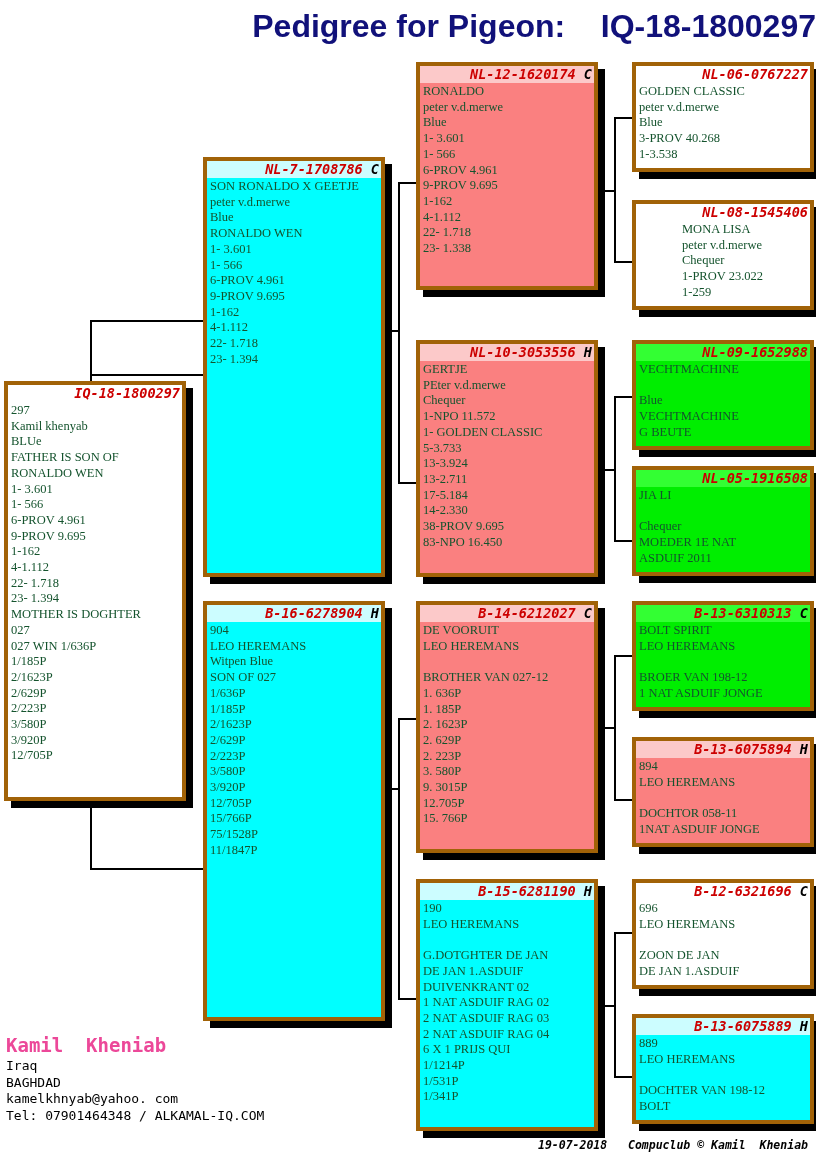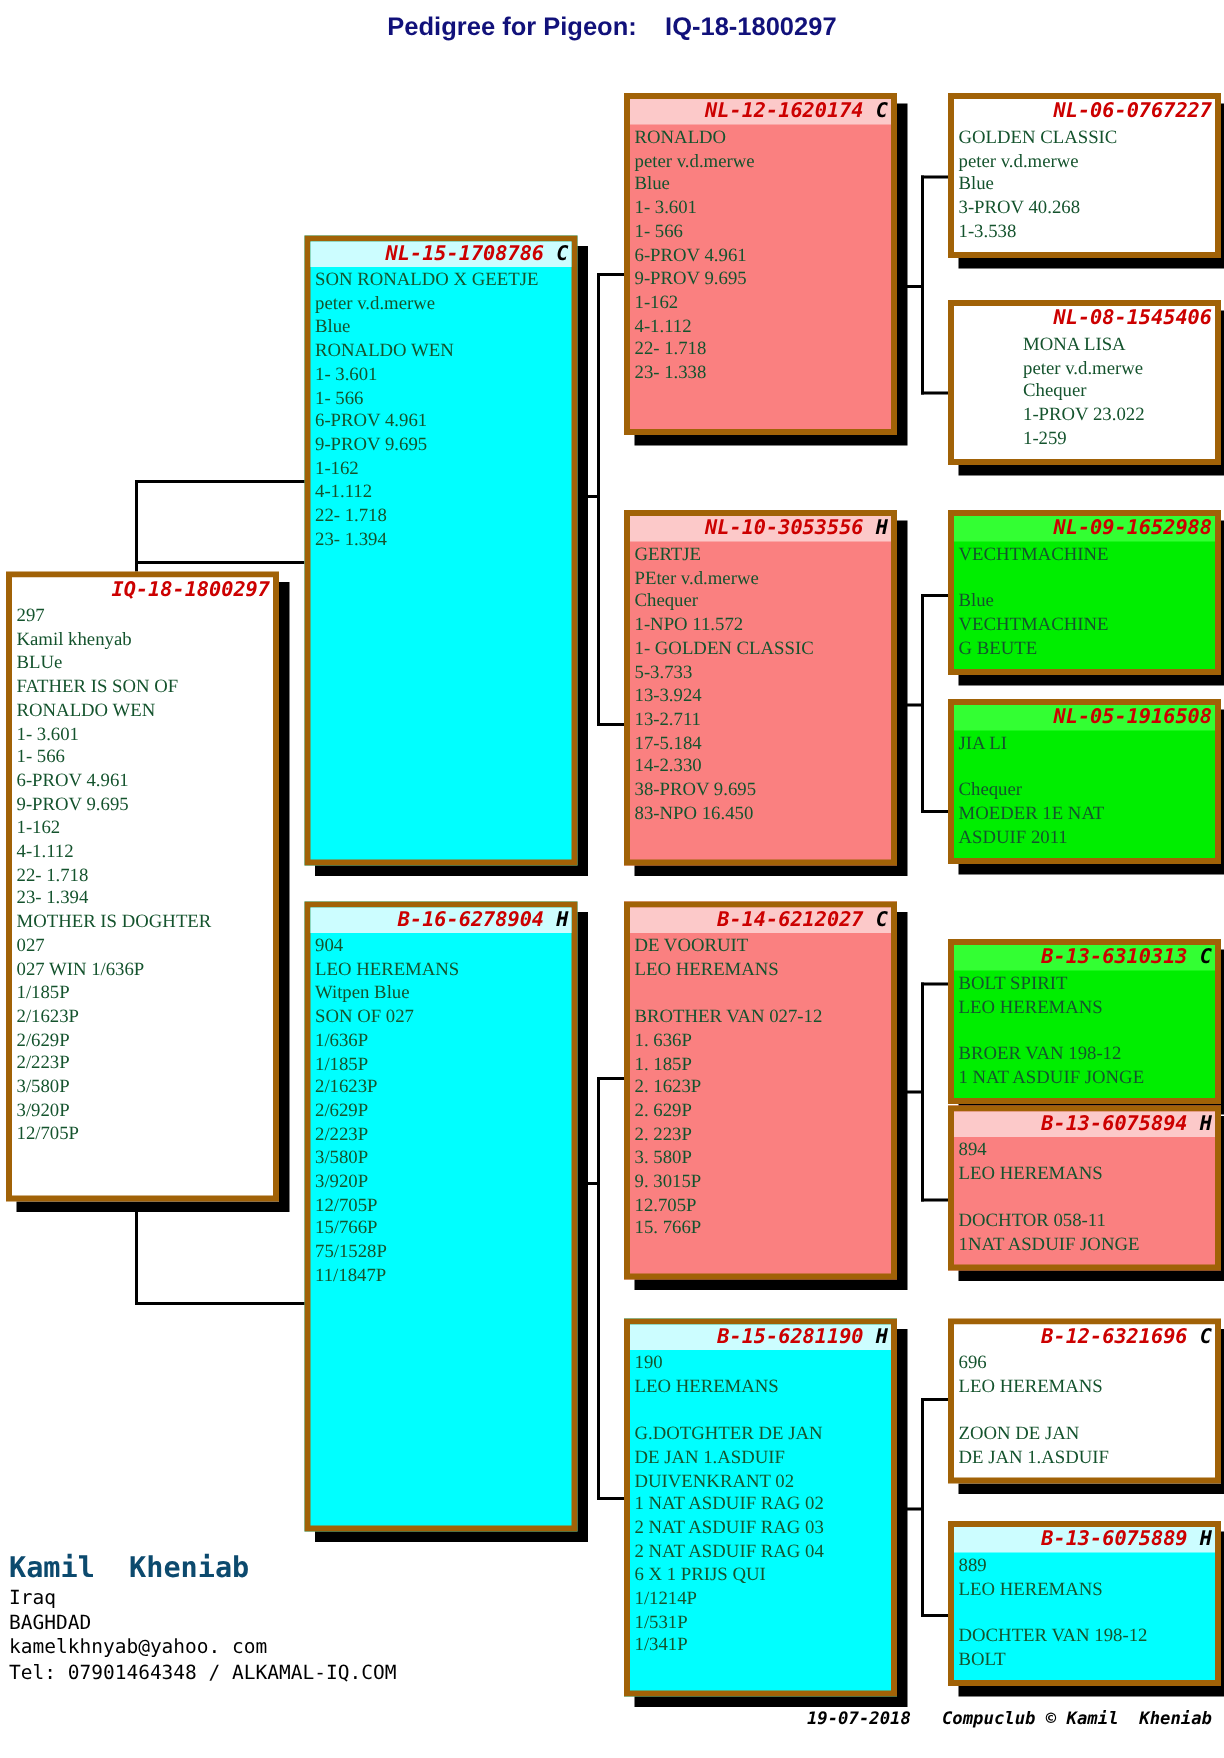--- a/index.html
+++ b/index.html
@@ -10,23 +10,23 @@
     width: 816px; height: 1172px;
     position: relative;
     overflow: hidden;
     font-family: "DejaVu Sans Mono", "Liberation Mono", monospace;
   }
 
   
   #title {
     position: absolute;
     left: 0; top: 8px; width: 816px;
-    text-align: center;
+    text-align: right;
     font-family: "Liberation Sans", sans-serif;
-    font-size: 17px;
+    font-size: 32px;
     font-weight: bold;
     color: #11117a;
     letter-spacing: 0px;
     white-space: pre;
   }
 
   
   .pbox {
     position: absolute;
     box-sizing: border-box;
@@ -82,21 +82,21 @@
   .ln.h { height: 2px; }
   .ln.v { width: 2px; }
 
   
   #owner-name {
     position: absolute;
     left: 6px; top: 1034px;
     font-family: "DejaVu Sans Mono", "Liberation Mono", monospace;
     font-size: 19px;
     font-weight: bold;
-    color: #0c4a6e;
+    color: #ec4899;
     white-space: pre;
   }
   #owner-lines {
     position: absolute;
     left: 6px; top: 1058px;
     font-family: "DejaVu Sans Mono", "Liberation Mono", monospace;
     font-size: 13px;
     line-height: 16.5px;
     color: #000000;
     white-space: pre;
@@ -174,21 +174,21 @@
 1/185P
 2/1623P
 2/629P
 2/223P
 3/580P
 3/920P
 12/705P</div>
 </div>
 
 <div class="pbox c-cyan" style="left:203px; top:157px; width:182px; height:420px;">
-  <div class="hdr"><span>NL-15-1708786</span> <span class="sx">C</span></div>
+  <div class="hdr"><span>NL-7-1708786</span> <span class="sx">C</span></div>
   <div class="body">SON RONALDO X GEETJE
 peter v.d.merwe
 Blue
 RONALDO WEN
 1- 3.601
 1- 566
 6-PROV 4.961
 9-PROV 9.695
 1-162
 4-1.112
@@ -309,21 +309,21 @@
 
 <div class="pbox c-green" style="left:632px; top:466px; width:182px; height:110px;">
   <div class="hdr"><span>NL-05-1916508</span><span class="sx"></span></div>
   <div class="body">JIA LI
 
 Chequer
 MOEDER 1E NAT
 ASDUIF 2011</div>
 </div>
 
-<div class="pbox c-green" style="left:632px; top:601px; width:182px; height:110px;margin-top:25px;">
+<div class="pbox c-green" style="left:632px; top:601px; width:182px; height:110px;">
   <div class="hdr"><span>B-13-6310313</span> <span class="sx">C</span></div>
   <div class="body">BOLT SPIRIT
 LEO HEREMANS
 
 BROER VAN 198-12
 1 NAT ASDUIF JONGE</div>
 </div>
 
 <div class="pbox c-pink" style="left:632px; top:737px; width:182px; height:110px;">
   <div class="hdr"><span>B-13-6075894</span> <span class="sx">H</span></div>

